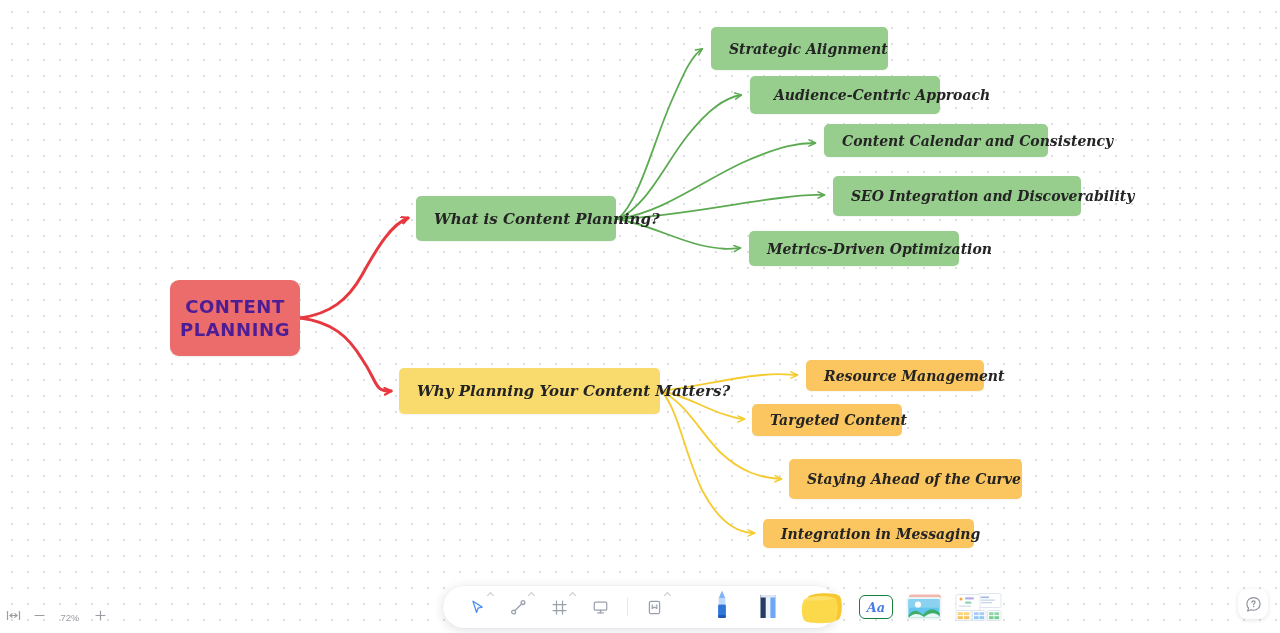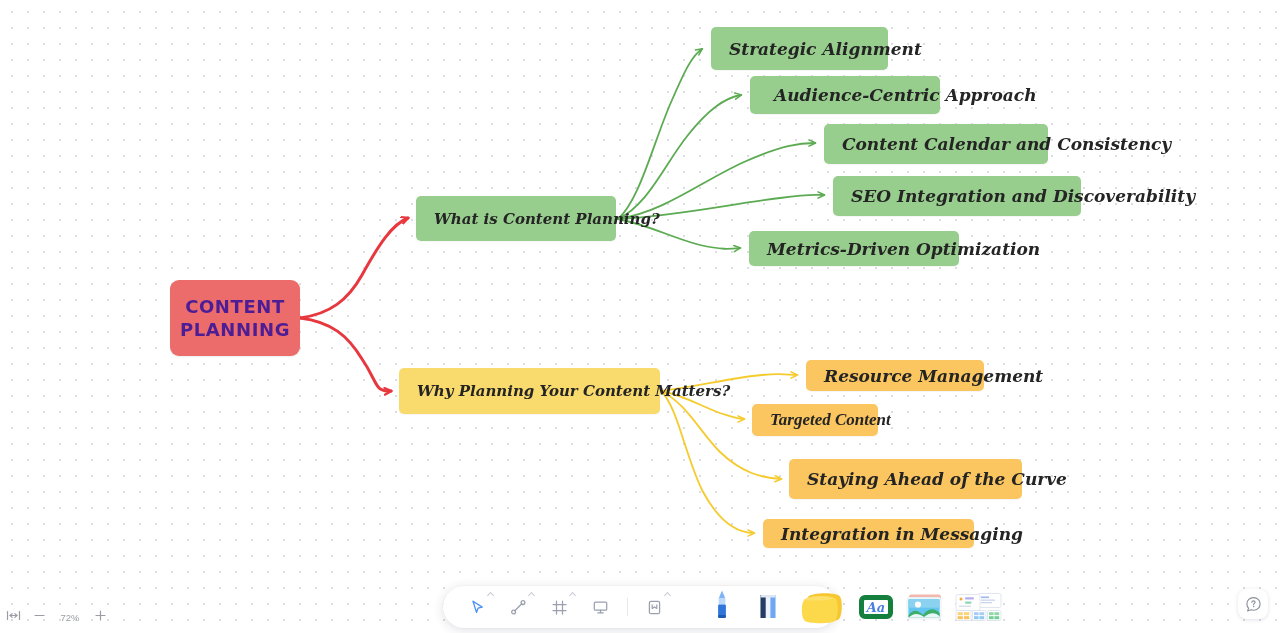--- a/index.html
+++ b/index.html
@@ -48,21 +48,21 @@
     letter-spacing: 0.6px;
     line-height: 1.28;
     color: #4c1d95;
     box-shadow: 0 1px 2px rgba(0,0,0,.07);
   }
   .node.root .node-label { display: block; }
 
   .node.branch, .node.leaf {
     font-family: "DejaVu Serif", serif;
     font-style: italic;
-    font-size: 17px;
+    font-size: 14px;
     font-weight: 600;
     padding: 0 18px;
     color: #242424;
     box-shadow: 0 1px 1px rgba(0,0,0,.04);
   }
   .node.branch { font-size: 15px; }
 
   
   #zoom-bar {
     position: absolute;
@@ -189,38 +189,38 @@
   <div class="node branch" style="left:416px; top:196px; width:200px; height:45px; background:#97ce8d;">
     <span>What is Content Planning?</span>
   </div>
 
   <div class="node leaf" style="left:711px; top:27px; width:177px; height:43px; background:#97ce8d;">
     <span>Strategic Alignment</span>
   </div>
   <div class="node leaf" style="left:750px; top:76px; width:190px; height:38px; background:#97ce8d;padding-left:24px;">
     <span>Audience-Centric Approach</span>
   </div>
-  <div class="node leaf" style="left:824px; top:124px; width:224px; height:40px; background:#97ce8d;">
+  <div class="node leaf" style="left:824px; top:124px; width:224px; height:33px; background:#97ce8d;">
     <span>Content Calendar and Consistency</span>
   </div>
   <div class="node leaf" style="left:833px; top:176px; width:248px; height:40px; background:#97ce8d;">
     <span>SEO Integration and Discoverability</span>
   </div>
   <div class="node leaf" style="left:749px; top:231px; width:210px; height:35px; background:#97ce8d;">
     <span>Metrics-Driven Optimization</span>
   </div>
 
   <div class="node branch" style="left:399px; top:368px; width:261px; height:46px; background:#f9db6d;">
     <span>Why Planning Your Content Matters?</span>
   </div>
 
   <div class="node leaf" style="left:806px; top:360px; width:178px; height:31px; background:#fbc65f;">
     <span>Resource Management</span>
   </div>
-  <div class="node leaf" style="left:752px; top:404px; width:126px; height:32px; background:#fbc65f;font-family:Liberation Serif, serif;">
+  <div class="node leaf" style="left:752px; top:404px; width:150px; height:32px; background:#fbc65f;">
     <span>Targeted Content</span>
   </div>
   <div class="node leaf" style="left:789px; top:459px; width:233px; height:40px; background:#fbc65f;">
     <span>Staying Ahead of the Curve</span>
   </div>
   <div class="node leaf" style="left:763px; top:519px; width:211px; height:29px; background:#fbc65f;">
     <span>Integration in Messaging</span>
   </div>
 
   <div id="zoom-bar">
@@ -334,21 +334,21 @@
         <svg width="54" height="38" viewBox="0 0 54 38">
           <path d="M13,9 C16,4.5 42,4 45,8.5 C48,13.5 47,28 44,31
                    C40,34.5 18,34.5 14,31.5 C10,28.5 10,13 13,9 Z" fill="#f7c732"></path>
           <path d="M9,12 C12,7 38,6.5 41,11 C44,16 43,30 40,33
                    C36,36 14,36 10,33 C6,30 6,16 9,12 Z" fill="#fcd94b"></path>
           <path d="M9,12 C12,7.5 34,7 38,10.5 C33,13 14,13 9,12 Z" fill="#fde06c"></path>
         </svg>
       </div>
 
       <div class="tb-item big" style="width:34px; height:26px; align-items:center; margin:0 6px;">
-        <div style="width:34px;height:24px;border:5px solid #15803d;border-radius:6px;
+        <div style="width:34px;height:24px;border:1px solid #15803d;border-radius:6px;
                     display:flex;align-items:center;justify-content:center;background:#fff;">
           <span style="font-family:'DejaVu Serif',serif;font-style:italic;font-weight:700;
                        font-size:13px;color:#4a7ee0;">Aa</span>
         </div>
       </div>
 
       <div class="tb-item big" style="width:42px; height:32px; align-items:center; margin:0 5px;">
         <svg width="42" height="30" viewBox="0 0 42 30">
           <rect x="5" y="2.5" width="32" height="21" rx="2.2" fill="#f3b8ad"></rect>
           <rect x="3" y="5.5" width="34" height="21.5" rx="2.4" fill="#ffffff" stroke="#e9edf4" stroke-width="1"></rect>

